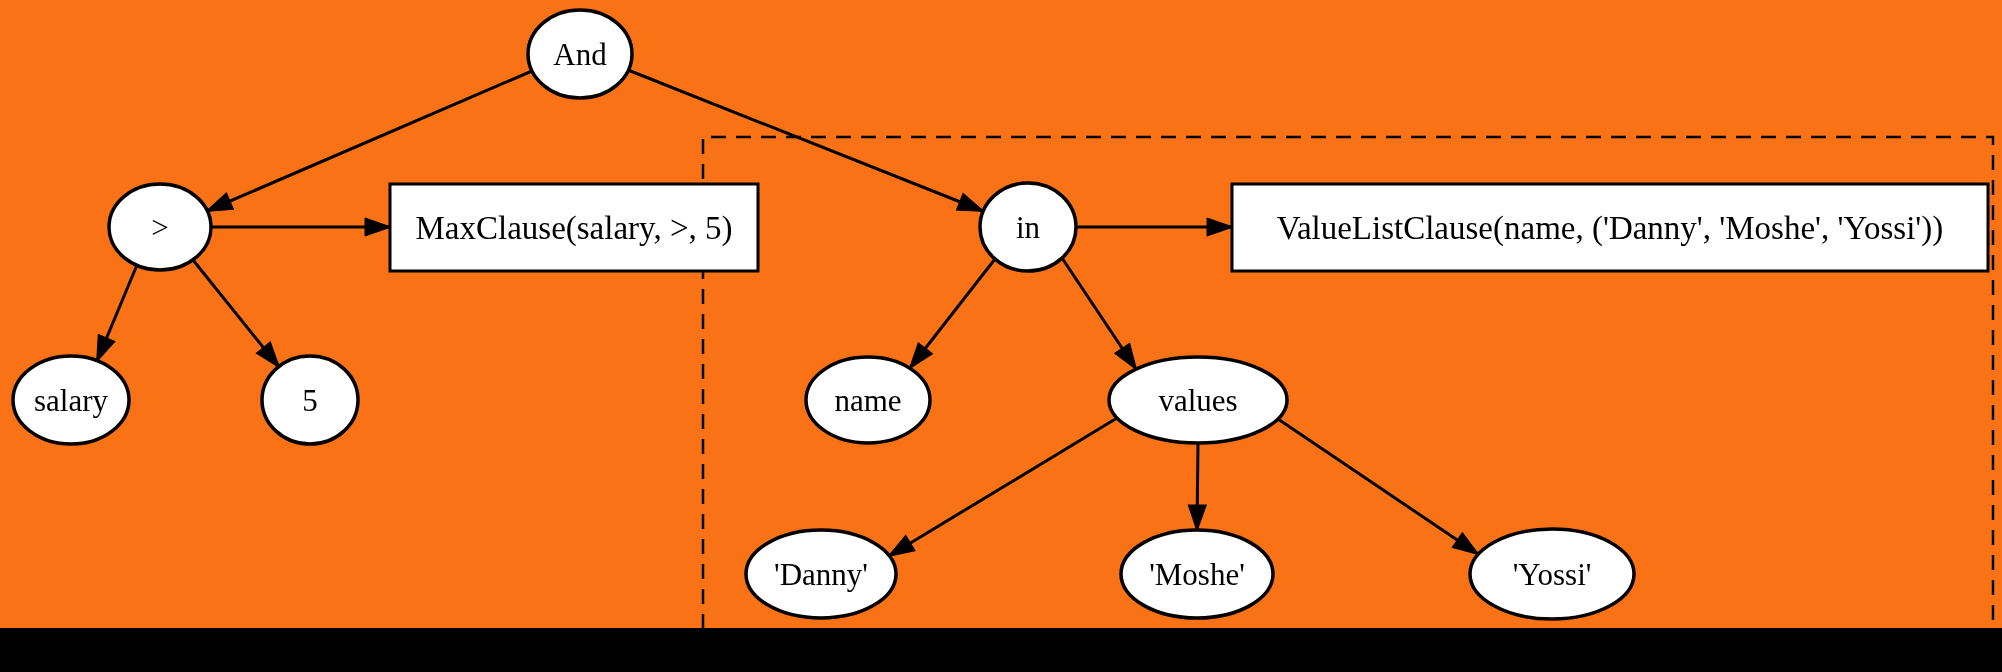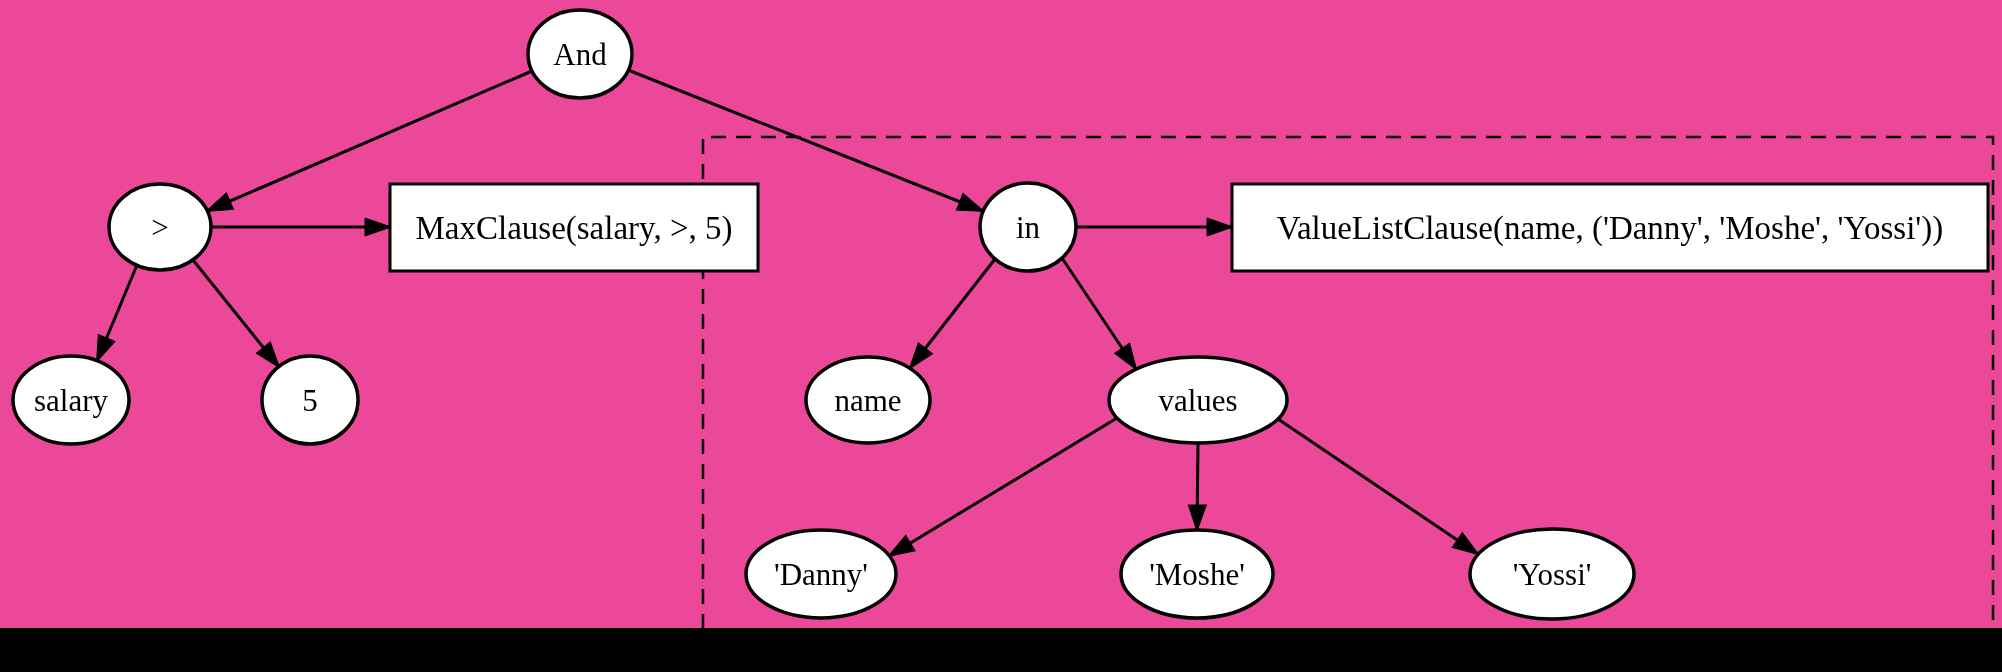--- a/index.html
+++ b/index.html
@@ -4,21 +4,21 @@
 <style>
   html, body {
     margin: 0;
     padding: 0;
     background: #ffffff;
   }
   .canvas {
     position: relative;
     width: 2002px;
     height: 672px;
-    background: #ec4899;
+    background: #f97316;
     overflow: hidden;
     font-family: "Liberation Serif", "DejaVu Serif", serif;
   }
   svg { display: block; }
   .node-shape {
     fill: #ffffff;
     stroke: #000000;
     stroke-width: 3.5;
   }
   .clause-rect {

